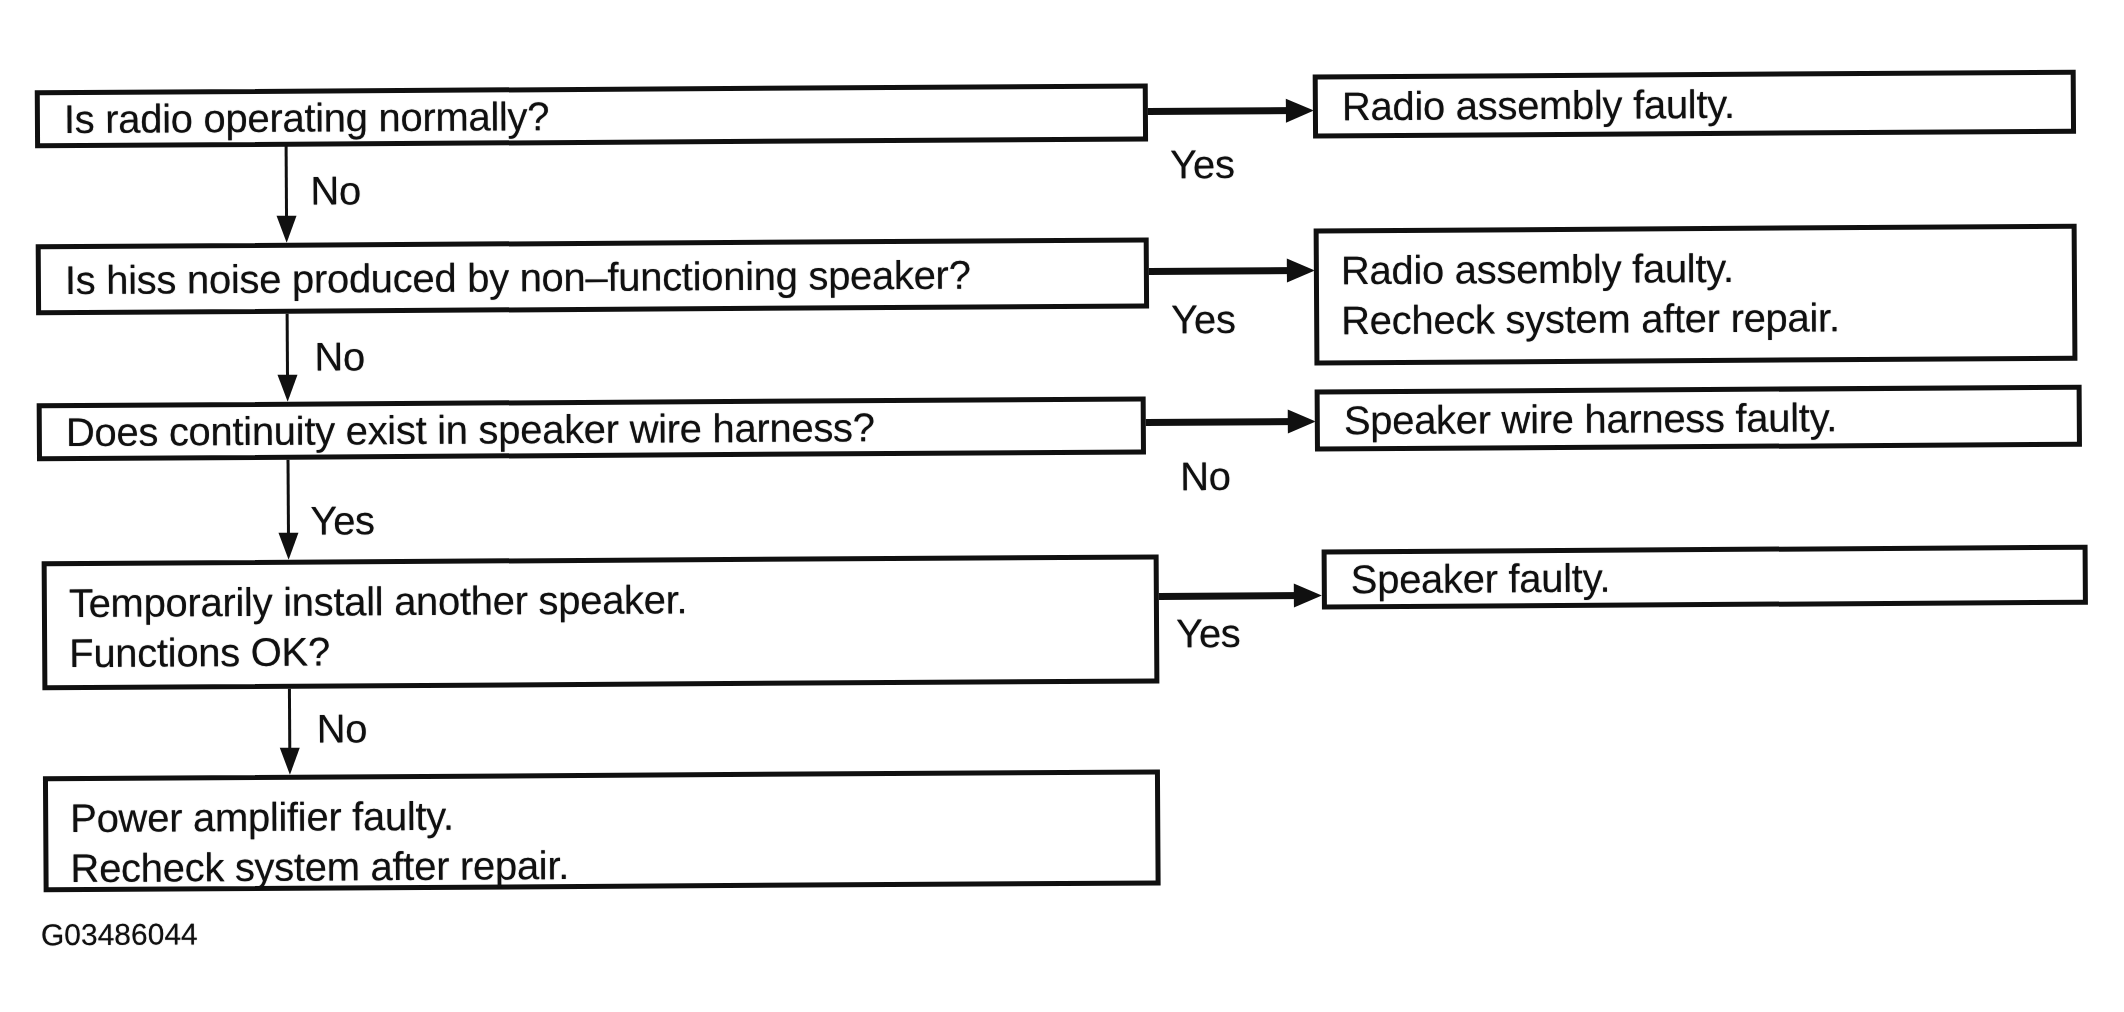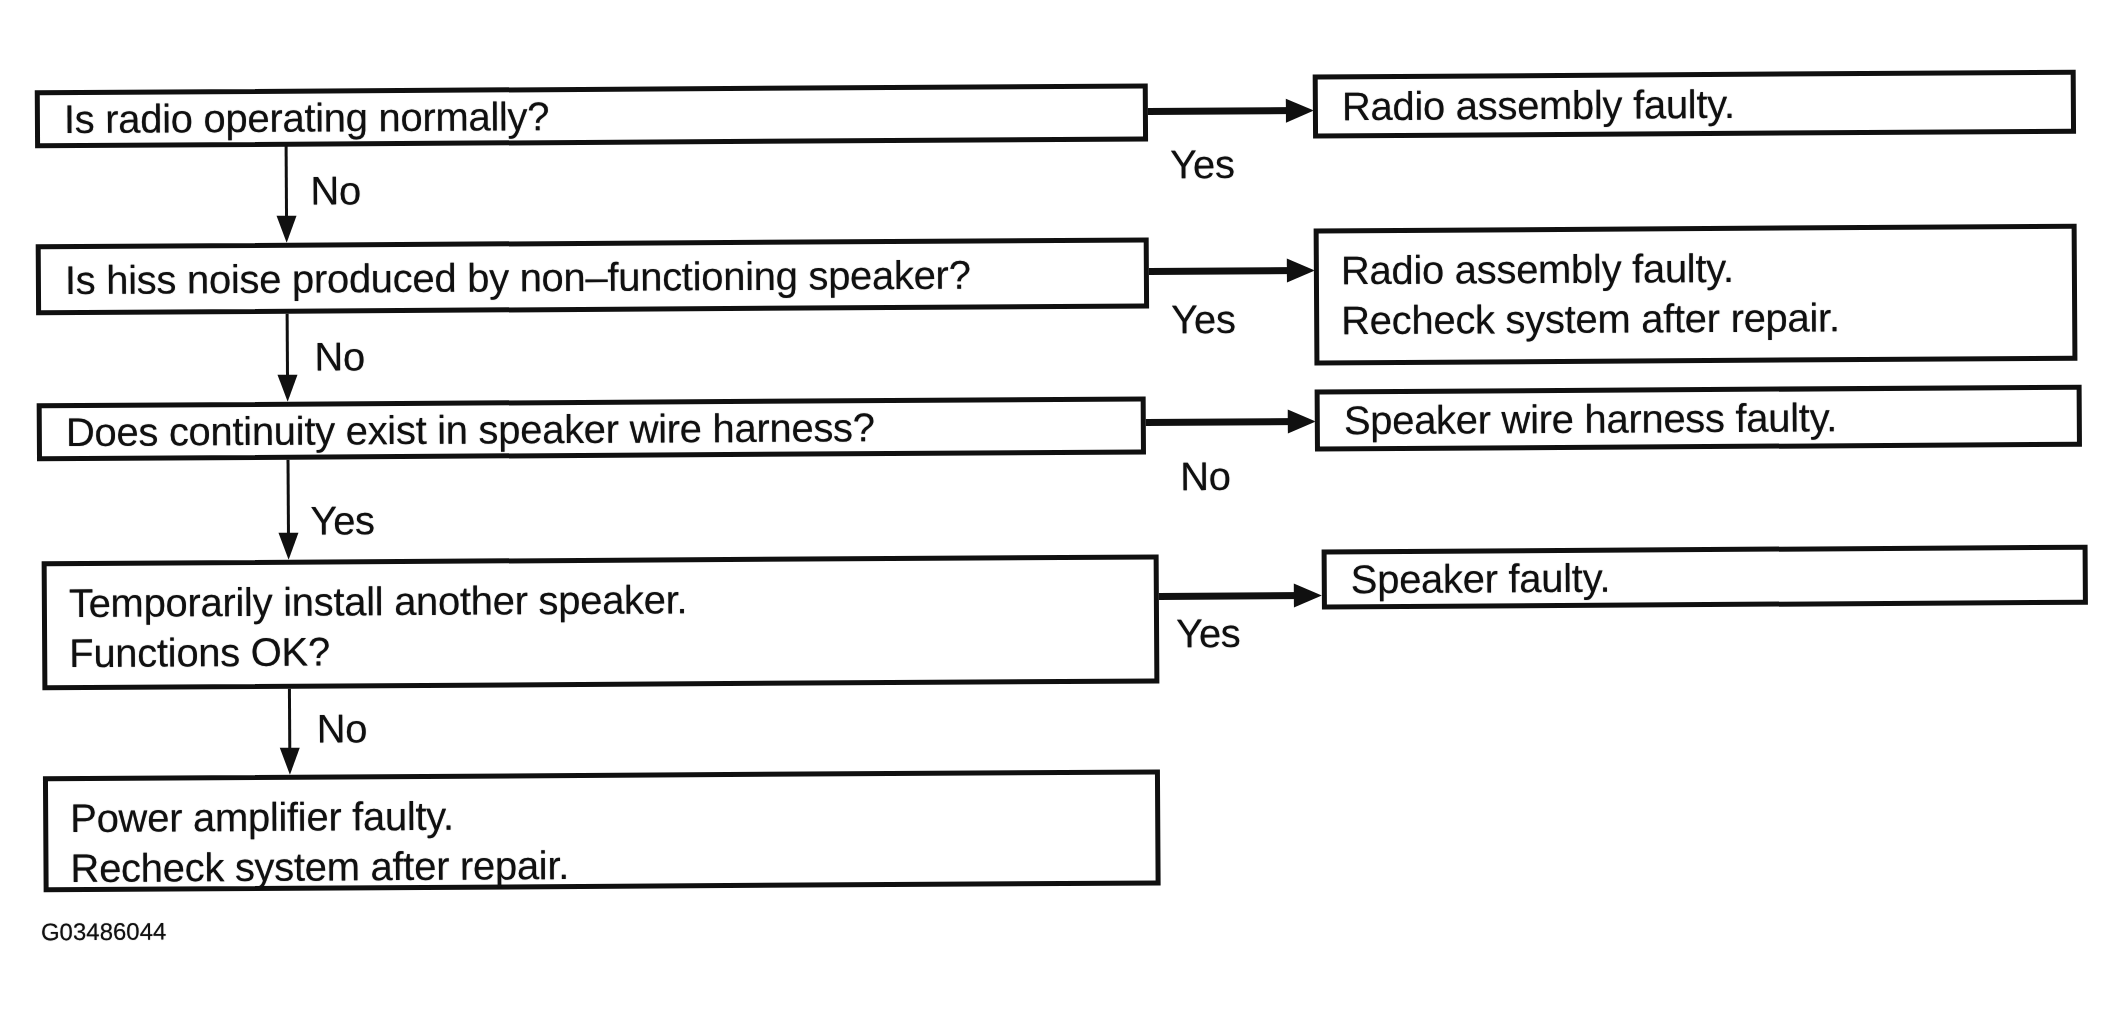--- a/index.html
+++ b/index.html
@@ -84,21 +84,21 @@
     transform: translateY(-50%);
     width: 0; height: 0;
     border-left: 28px solid #101010;
     border-top: 12px solid transparent;
     border-bottom: 12px solid transparent;
   }
   .figure-code {
     position: absolute;
     left: 38px;
     top: 912px;
-    font-size: 24px;
+    font-size: 30px;
     letter-spacing: 0;
     text-shadow: 0 0 1px rgba(0,0,0,0.55);
   }
 </style>
 </head>
 <body>
 
 <div class="page">
   <div class="canvas">
 

